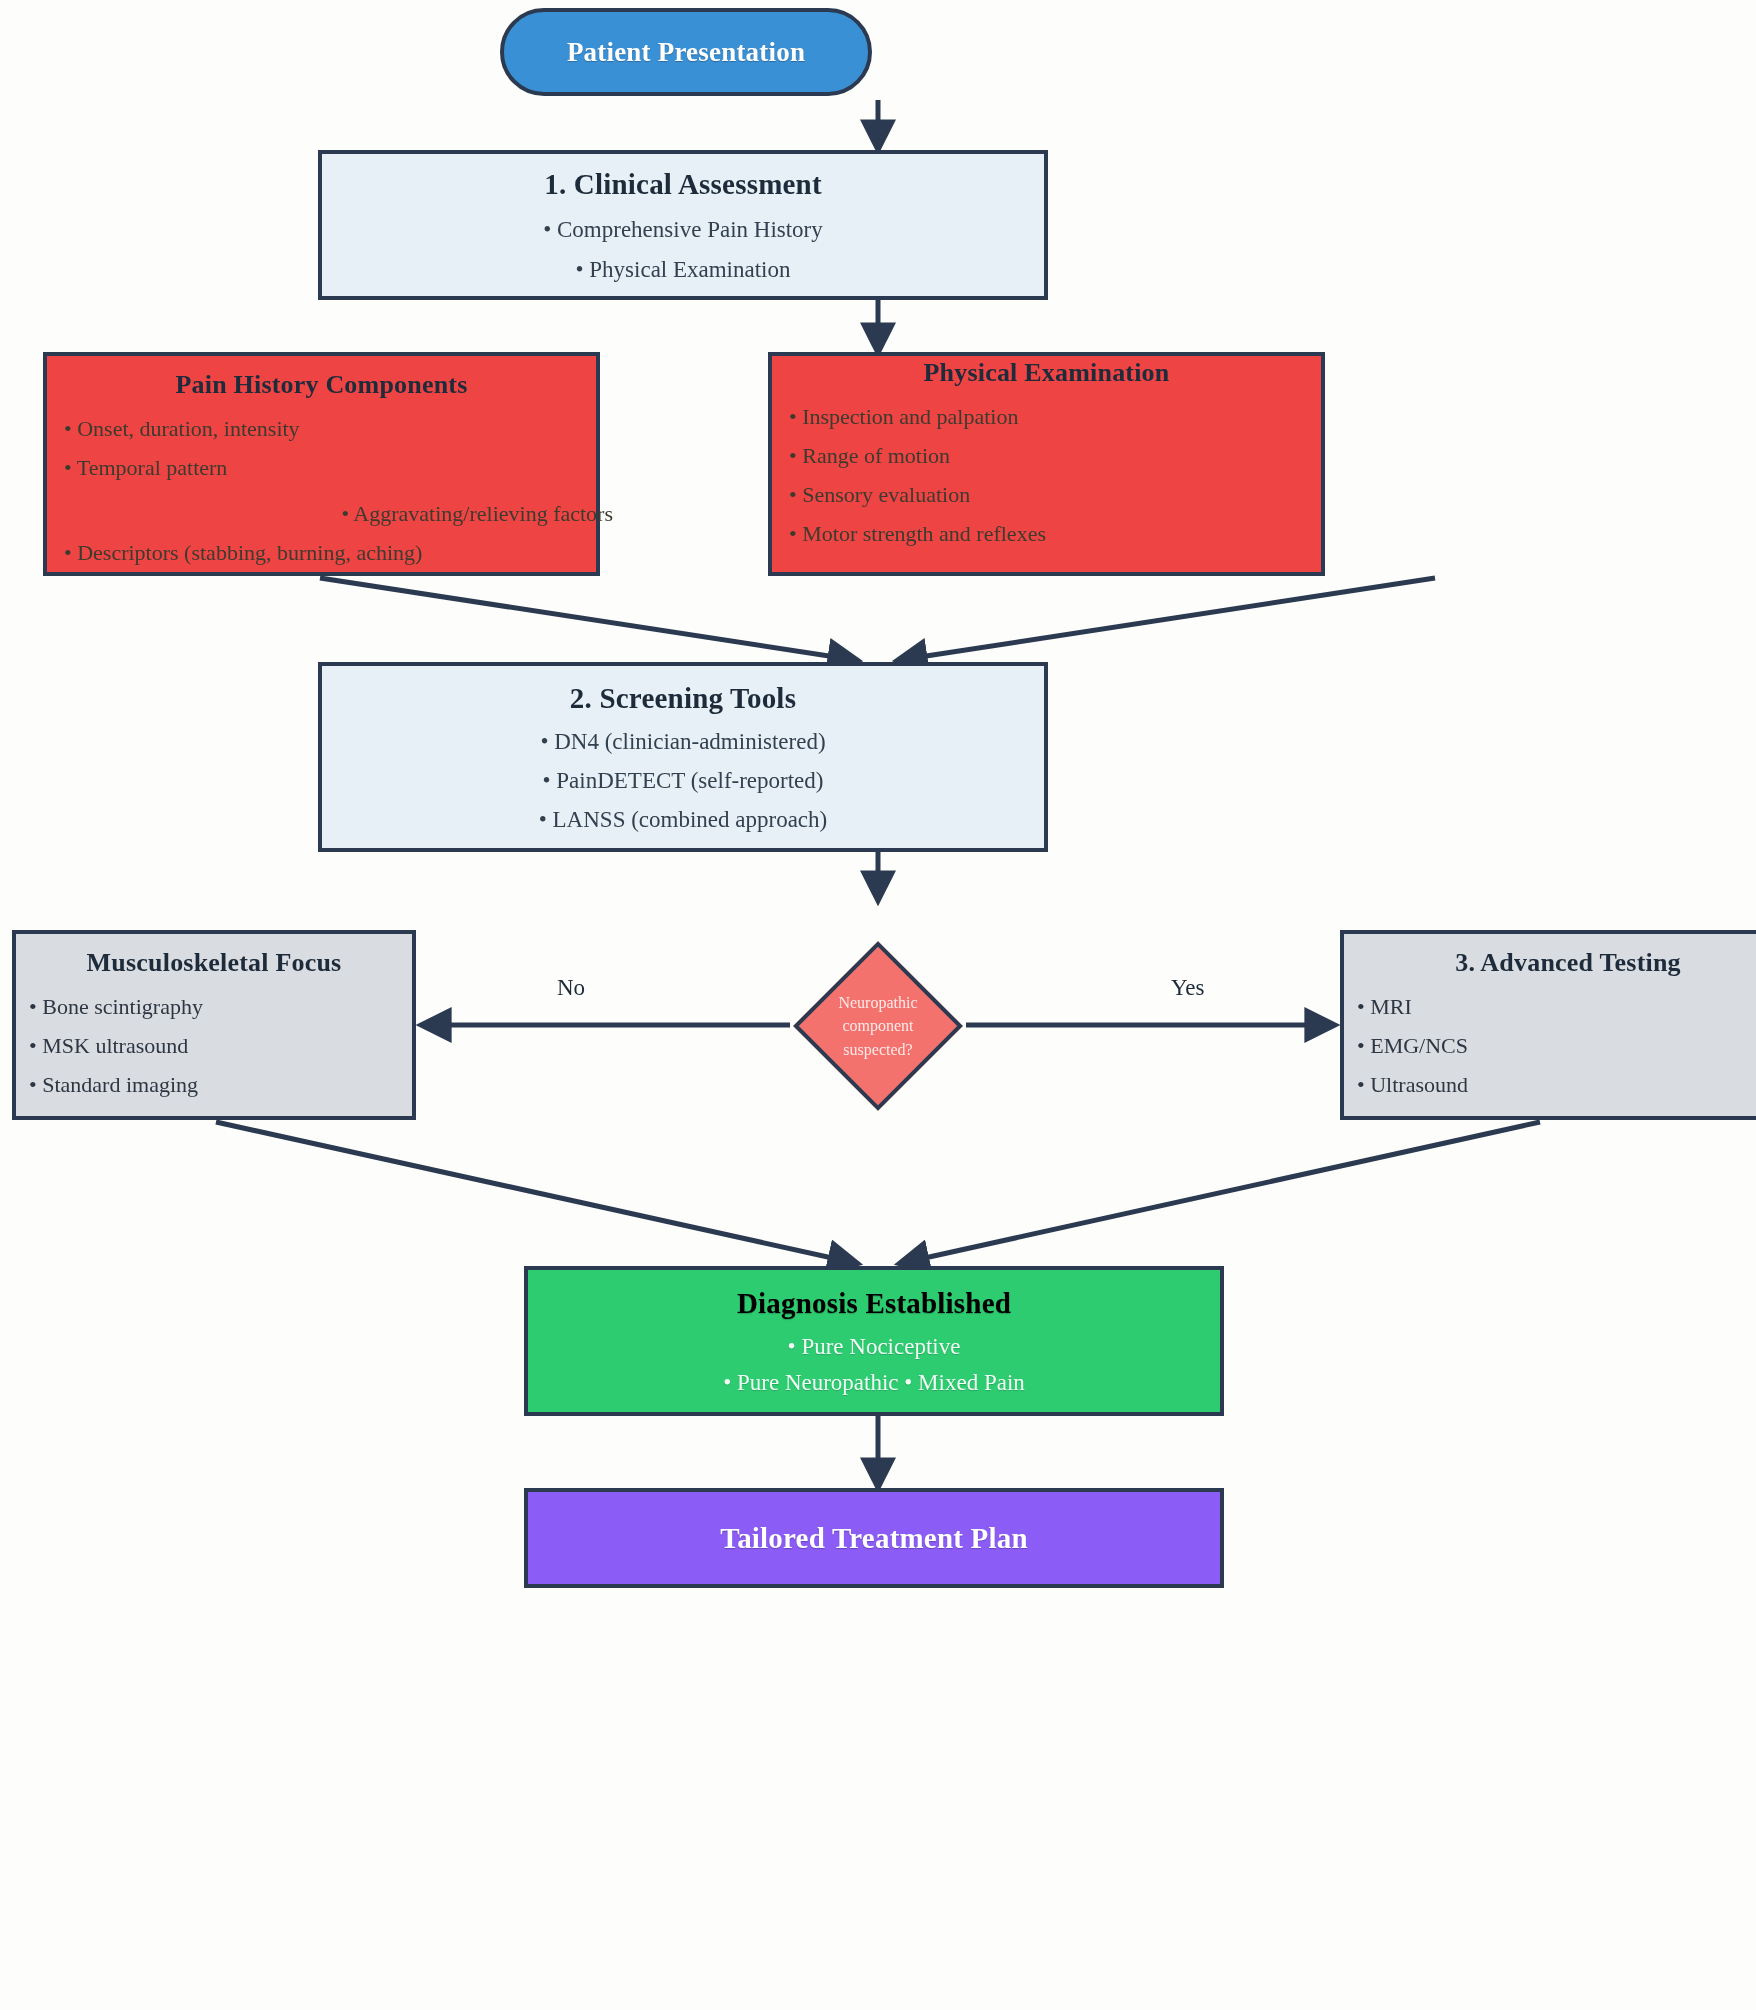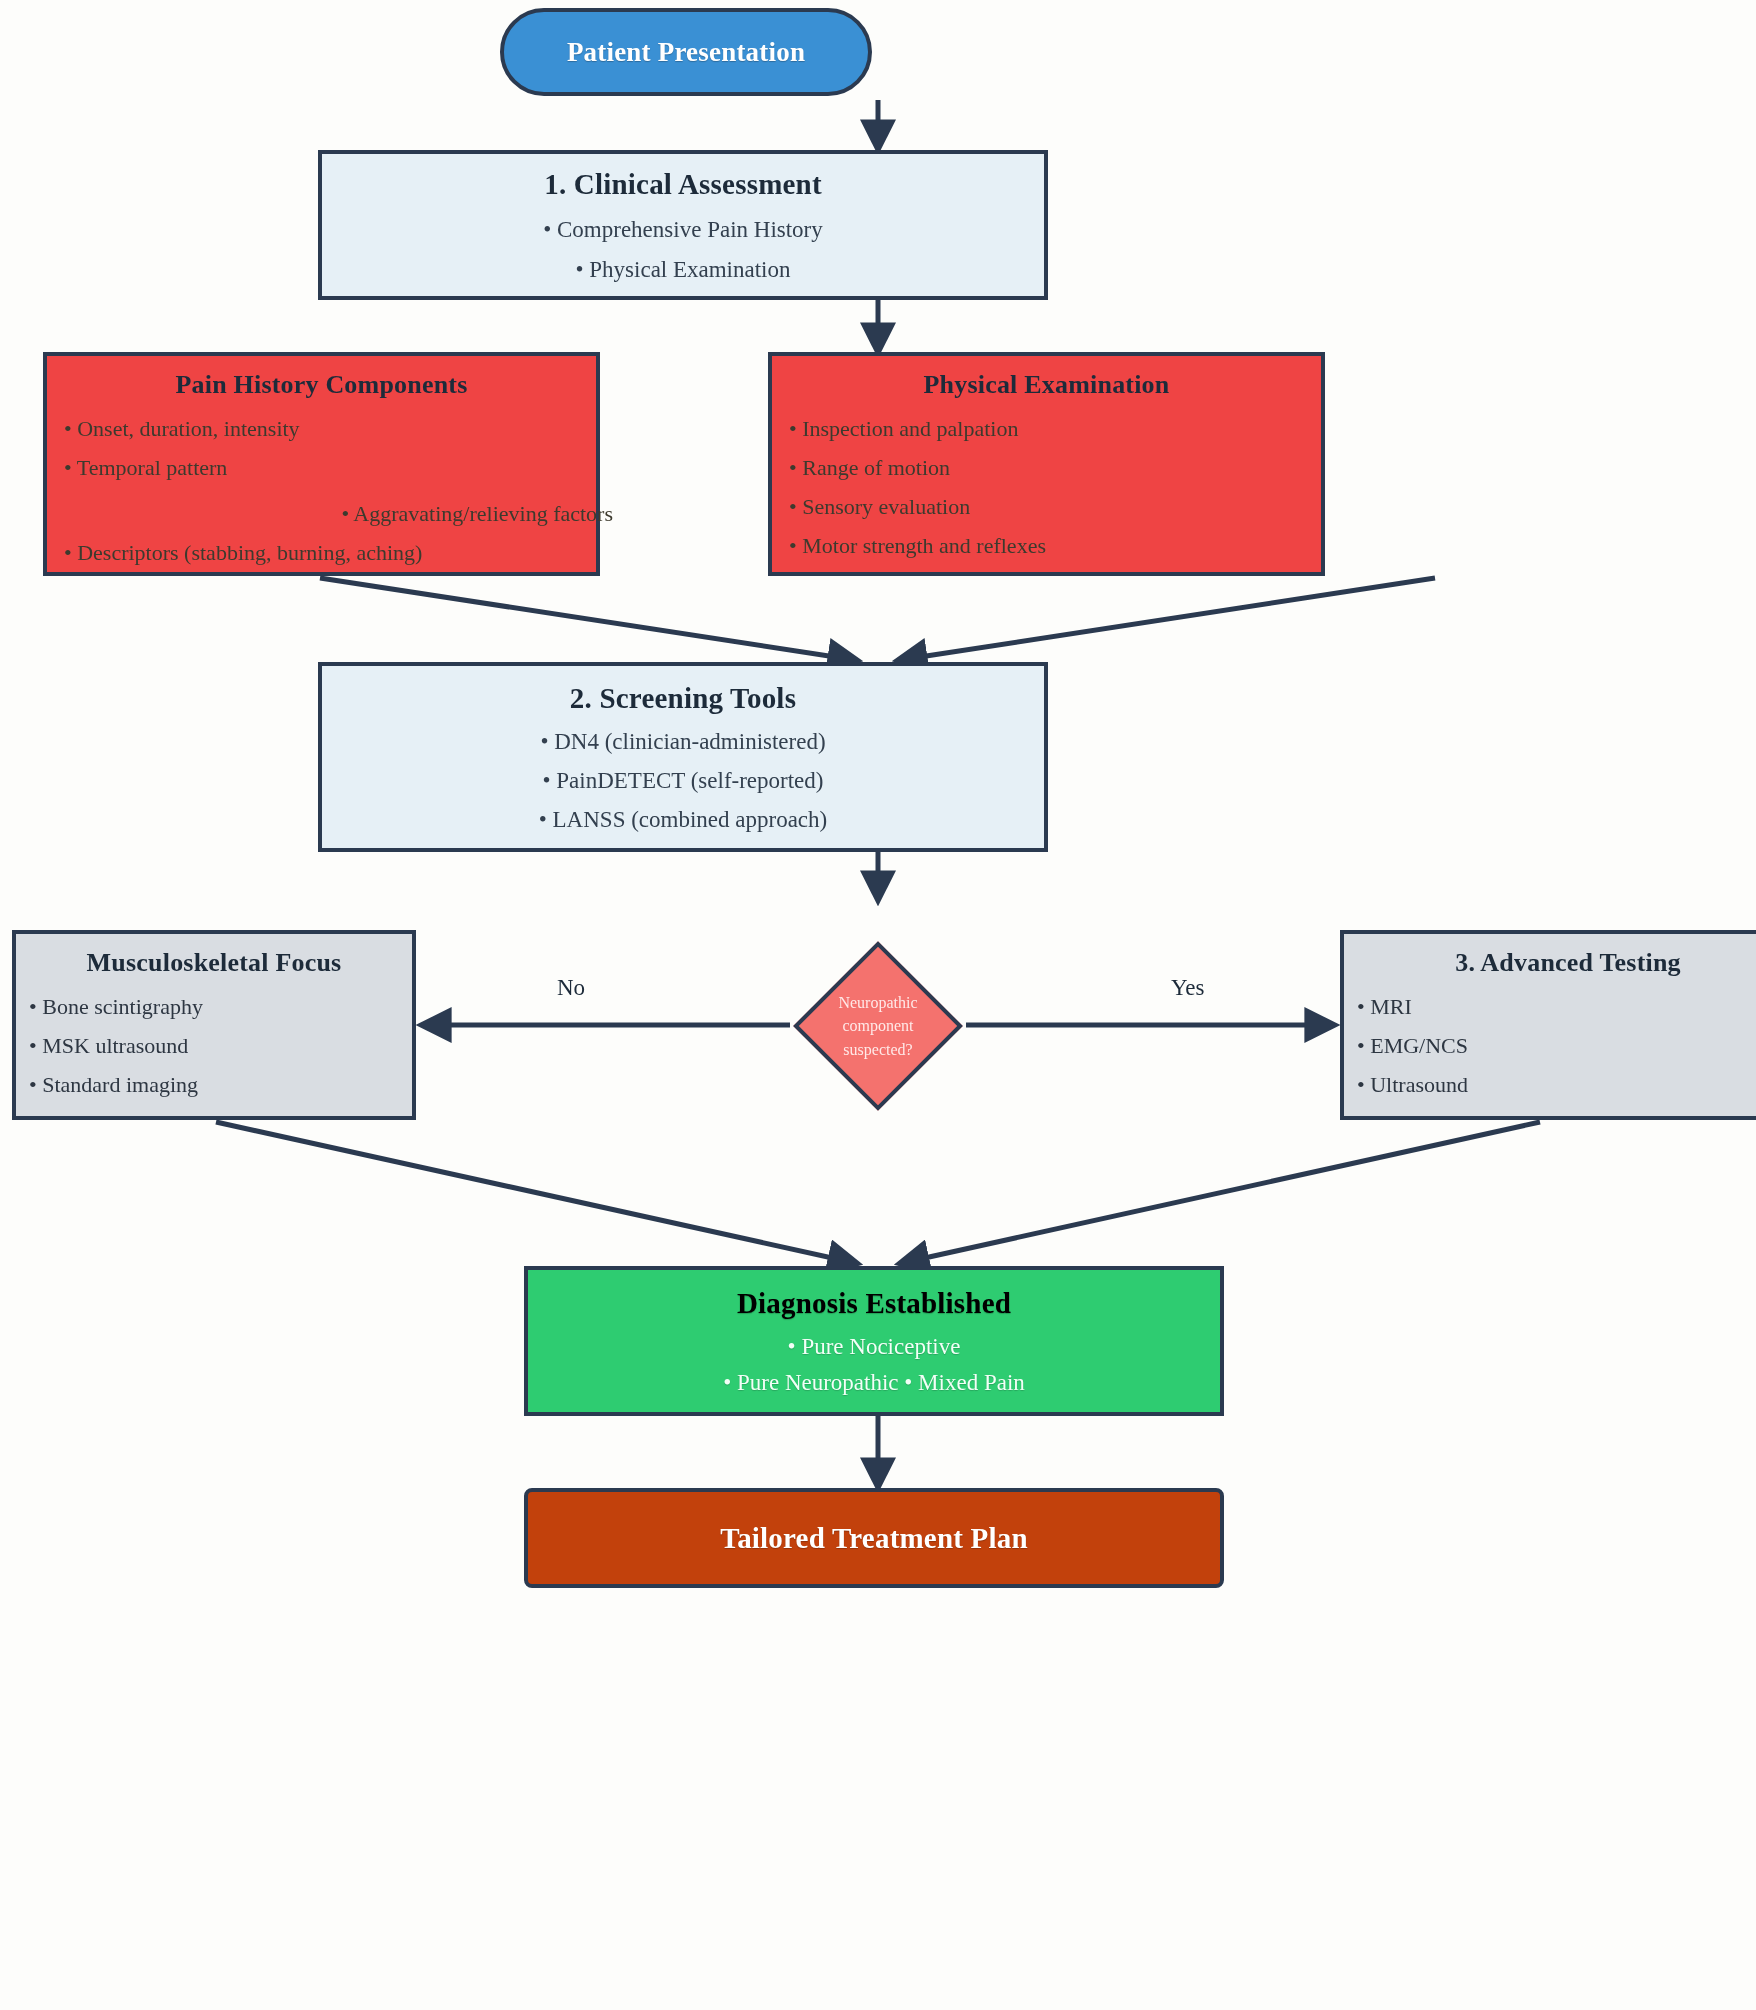--- a/index.html
+++ b/index.html
@@ -37,21 +37,21 @@
   .grey .title{color:#1d2b3a;font-size:26px;}
   .grey .bullets{padding-left:26px;}
   .grey .bullet{color:#2d3642;font-size:22px;text-align:left;}
 
   
   .green{background:#2ecc71;}
   .green .title{color:#000000;font-size:29px;text-shadow:0 1px 1px rgba(0,0,0,.22);}
   .green .bullet{color:#f2fff7;font-size:23px;text-align:center;text-shadow:0 1px 1px rgba(0,0,0,.18);}
 
   
-  .purple{background:#c2410c;border-radius:8px;}
+  .purple{background:#8b5cf6;}
   .purple .title{color:#ffffff;font-size:29px;text-shadow:0 1px 1px rgba(0,0,0,.25);}
 
   
   .diamond-wrap{position:absolute;display:flex;align-items:center;justify-content:center;}
   .diamond-shape{position:absolute;left:0;top:0;width:100%;height:100%;
     background:#f4726e;border:4px solid #2b3a50;
     transform:rotate(45deg);box-sizing:border-box;}
   .diamond-text{position:relative;text-align:center;color:#ffe9e8;font-size:16px;line-height:1.45;}
 
   .edge-label{position:absolute;color:#1d2b3a;font-size:23px;}
@@ -106,21 +106,21 @@
   <div class="node detail" style="left:43px;top:352px;width:557px;height:224px;justify-content:flex-start;padding-top:14px;">
     <div class="title">Pain History Components</div>
     <div class="bullets" style="margin-top:16px;">
       <div class="bullet">• Onset, duration, intensity</div>
       <div class="bullet" style="margin-top:13px;">• Temporal pattern</div>
       <div class="bullet" style="margin-top:20px;text-align:right;">• Aggravating/relieving factors</div>
       <div class="bullet" style="margin-top:13px;">• Descriptors (stabbing, burning, aching)</div>
     </div>
   </div>
 
-  <div class="node detail" style="left:768px;top:352px;width:557px;height:224px;justify-content:flex-start;padding-top:14px;">
+  <div class="node detail" style="left:768px;top:352px;width:557px;height:224px;justify-content:flex-start;padding-top:2px;">
     <div class="title">Physical Examination</div>
     <div class="bullets" style="margin-top:16px;">
       <div class="bullet">• Inspection and palpation</div>
       <div class="bullet" style="margin-top:13px;">• Range of motion</div>
       <div class="bullet" style="margin-top:13px;">• Sensory evaluation</div>
       <div class="bullet" style="margin-top:13px;">• Motor strength and reflexes</div>
     </div>
   </div>
 
   <div class="node proc" style="left:318px;top:662px;width:730px;height:190px;padding:14px 0;">

